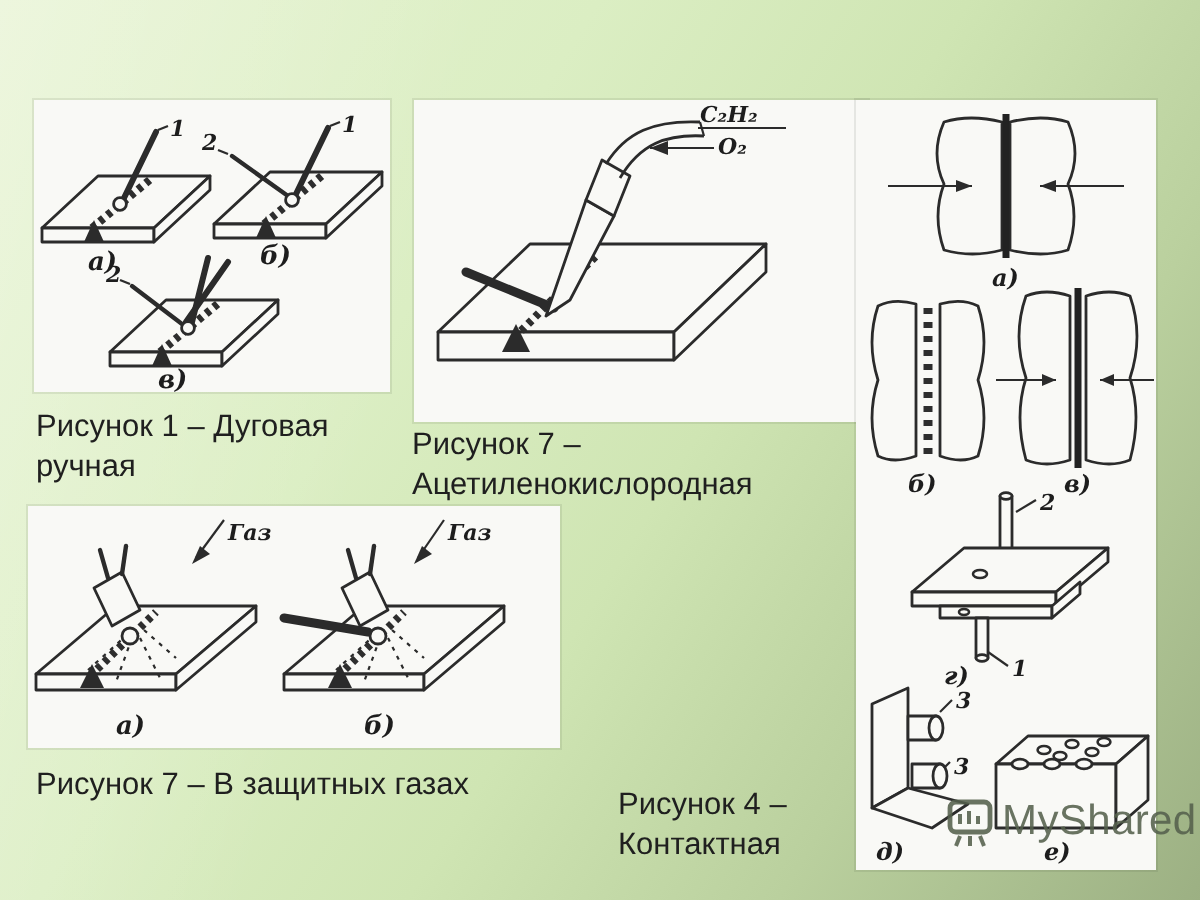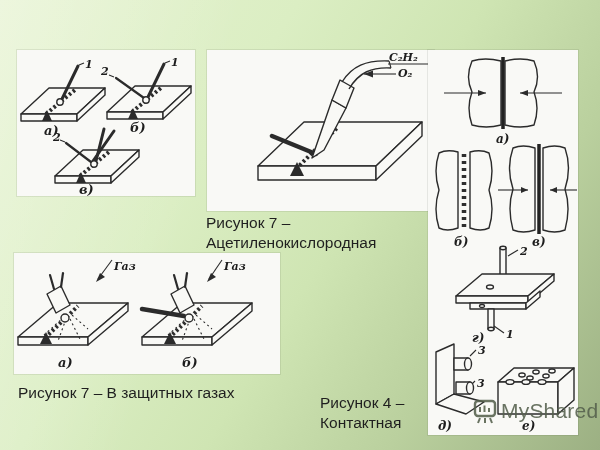--- a/index.html
+++ b/index.html
@@ -12,30 +12,30 @@
   }
   .title{
     position:absolute;top:9px;left:0;width:100%;text-align:center;
     font-size:22px;font-weight:bold;color:#181818;letter-spacing:.4px;
   }
   .figbox{
     position:absolute;background:#f9f9f6;
     box-shadow:0 0 0 1px rgba(60,70,50,.10);
   }
   #fig1{left:17px;top:50px;width:178px;height:146px;}
-  #fig2{left:207px;top:50px;width:227px;height:161px;text-align:right;}
+  #fig2{left:207px;top:50px;width:227px;height:161px;}
   #fig3{left:14px;top:253px;width:266px;height:121px;}
   #fig4{left:428px;top:50px;width:150px;height:385px;}
   .caption{
     position:absolute;color:#1f1f1f;font-size:15.5px;line-height:1.32;
   }
   #cap1{left:18px;top:204px;width:180px;}
   #cap2{left:206px;top:213px;width:205px;}
   #cap3{left:18px;top:383px;width:262px;}
-  #cap4{left:320px;top:393px;width:122px;}
+  #cap4{left:309px;top:393px;width:122px;}
   .watermark{
     position:absolute;left:472px;top:397px;z-index:6;display:flex;align-items:center;gap:3px;
     color:rgba(84,96,76,.88);font-size:21px;letter-spacing:.2px;
   }
   
   .face{fill:#f9f9f6;stroke:#2b2b2b;stroke-width:1.4;stroke-linejoin:round;}
   .ln{stroke:#2b2b2b;stroke-width:1.4;fill:none;}
   .thin{stroke:#2b2b2b;stroke-width:1.1;fill:none;}
   .seam{stroke:#2e2e2e;stroke-width:4;stroke-dasharray:2.5,2.5;fill:none;}
   .seam2{stroke:#222;stroke-width:3.5;fill:none;}
@@ -90,20 +90,21 @@
       <line class="rod2" x1="49" y1="93" x2="74" y2="112"></line>
       <circle class="face" cx="77" cy="114" r="3.2"></circle>
       <line class="thin" x1="48" y1="92" x2="43" y2="90"></line>
       <text class="dlab" x="36" y="91">2</text>
 
       <text class="dlab s13" x="27" y="85">а)</text>
       <text class="dlab s13" x="113" y="82">б)</text>
       <text class="dlab s13" x="62" y="144">в)</text>
     </svg>
   </div>
+  <div class="caption" id="cap1">Рисунок 1 – Дуговая ручная</div>
 
   <div class="figbox" id="fig2">
     <svg width="188" height="161" viewBox="0 0 188 161">
       <polygon class="face" points="12,116 58,72 176,72 130,116"></polygon>
       <polygon class="face" points="12,116 130,116 130,130 12,130"></polygon>
       <polygon class="face" points="130,116 176,72 176,86 130,130"></polygon>
       <line class="seam" x1="50" y1="119" x2="92" y2="77"></line>
       <path class="pool" d="M44,126 L58,126 L51,112 Z"></path>
       <line class="rodthick" x1="26" y1="86" x2="70" y2="104"></line>
       <polygon class="face" points="66,108 78,100 100,58 86,50"></polygon>

